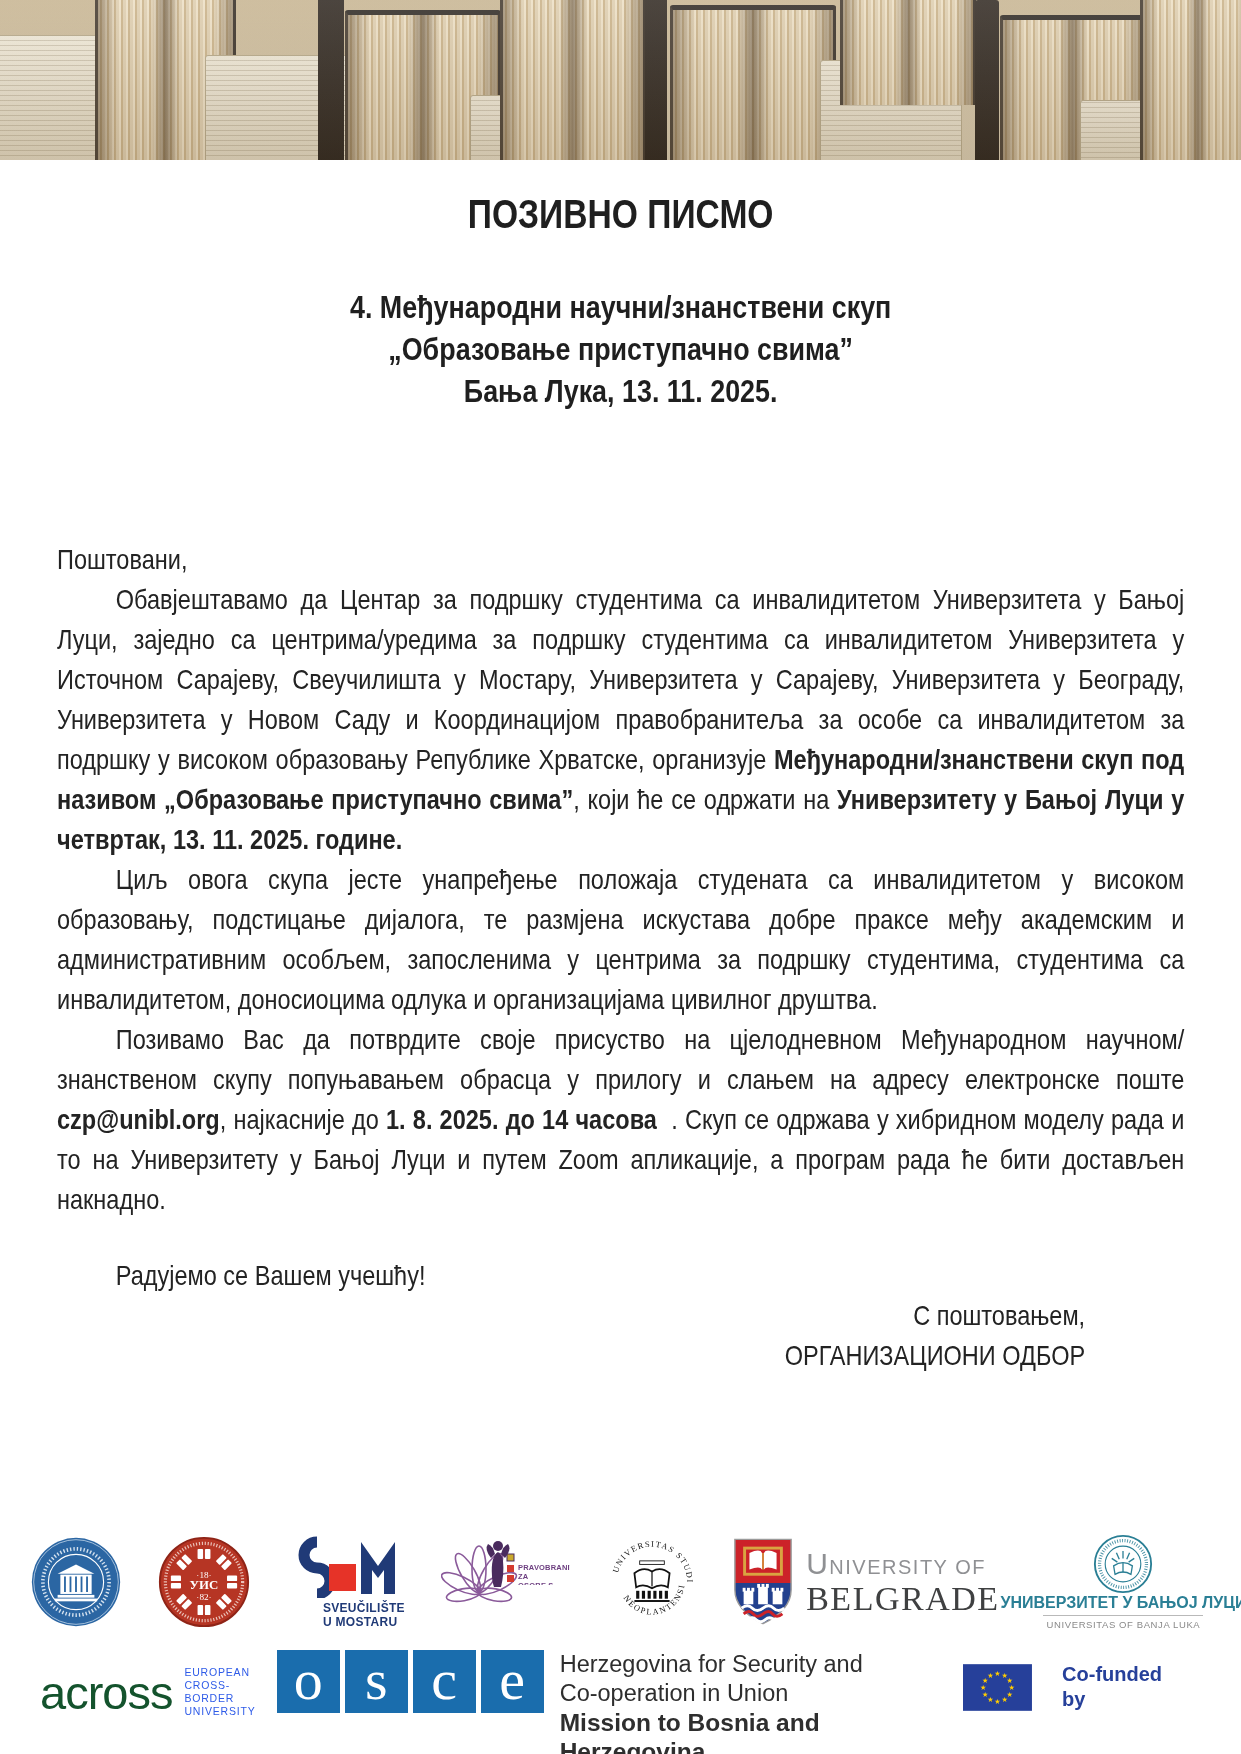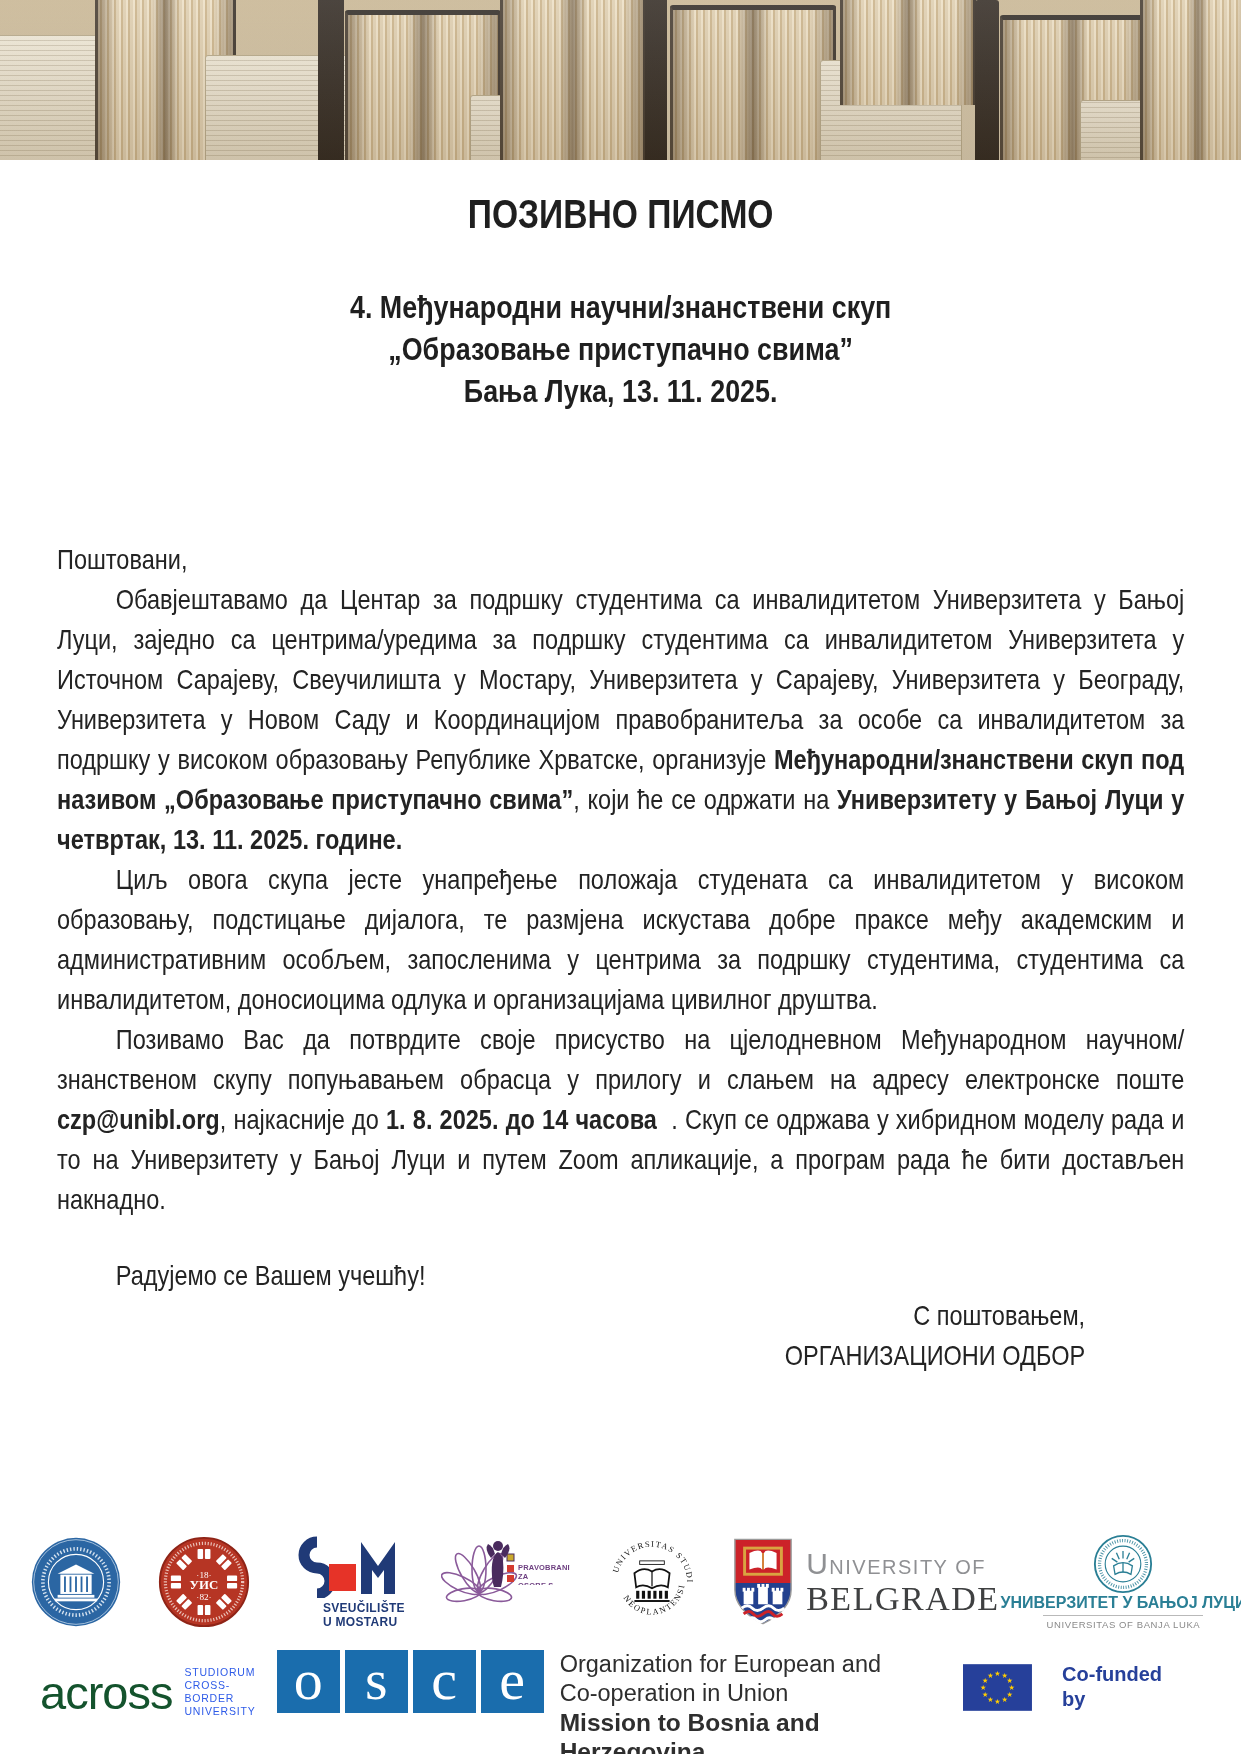--- a/index.html
+++ b/index.html
@@ -310,35 +310,35 @@
     <div class="ubl-div"></div>
     <div class="ubl-l2">UNIVERSITAS OF BANJA LUKA</div>
   </div>
 </div>
 
 <div class="logos2">
 
   <div class="across-block">
     <div class="across-word">across</div>
     <div class="across-sub">
-      <div>STUDIORUM</div>
+      <div>EUROPEAN</div>
       <div>CROSS-BORDER</div>
       <div>UNIVERSITY</div>
     </div>
   </div>
 
   <div class="osce-block">
     <div class="osce-squares">
       <div class="osce-sq">o</div>
       <div class="osce-sq">s</div>
       <div class="osce-sq">c</div>
       <div class="osce-sq">e</div>
     </div>
     <div class="osce-text">
-      <div>Organization for European and</div>
+      <div>Herzegovina for Security and</div>
       <div>Co-operation in Union</div>
       <div class="l3">Mission to Bosnia and Herzegovina</div>
     </div>
   </div>
 
   <div class="eu-block">
     <svg width="70" height="47" viewBox="0 0 68 46">
       <rect x="0" y="0" width="68" height="46" fill="#26409a"></rect>
       <g fill="#ffcc00" font-size="7" text-anchor="middle">
         <text x="34" y="11.5">★</text>

